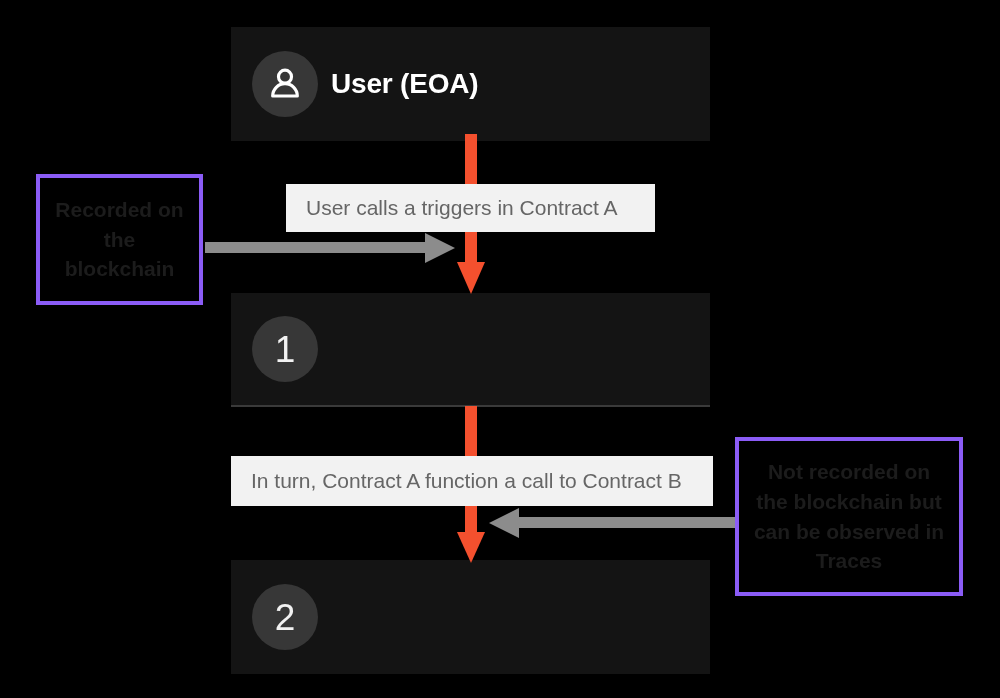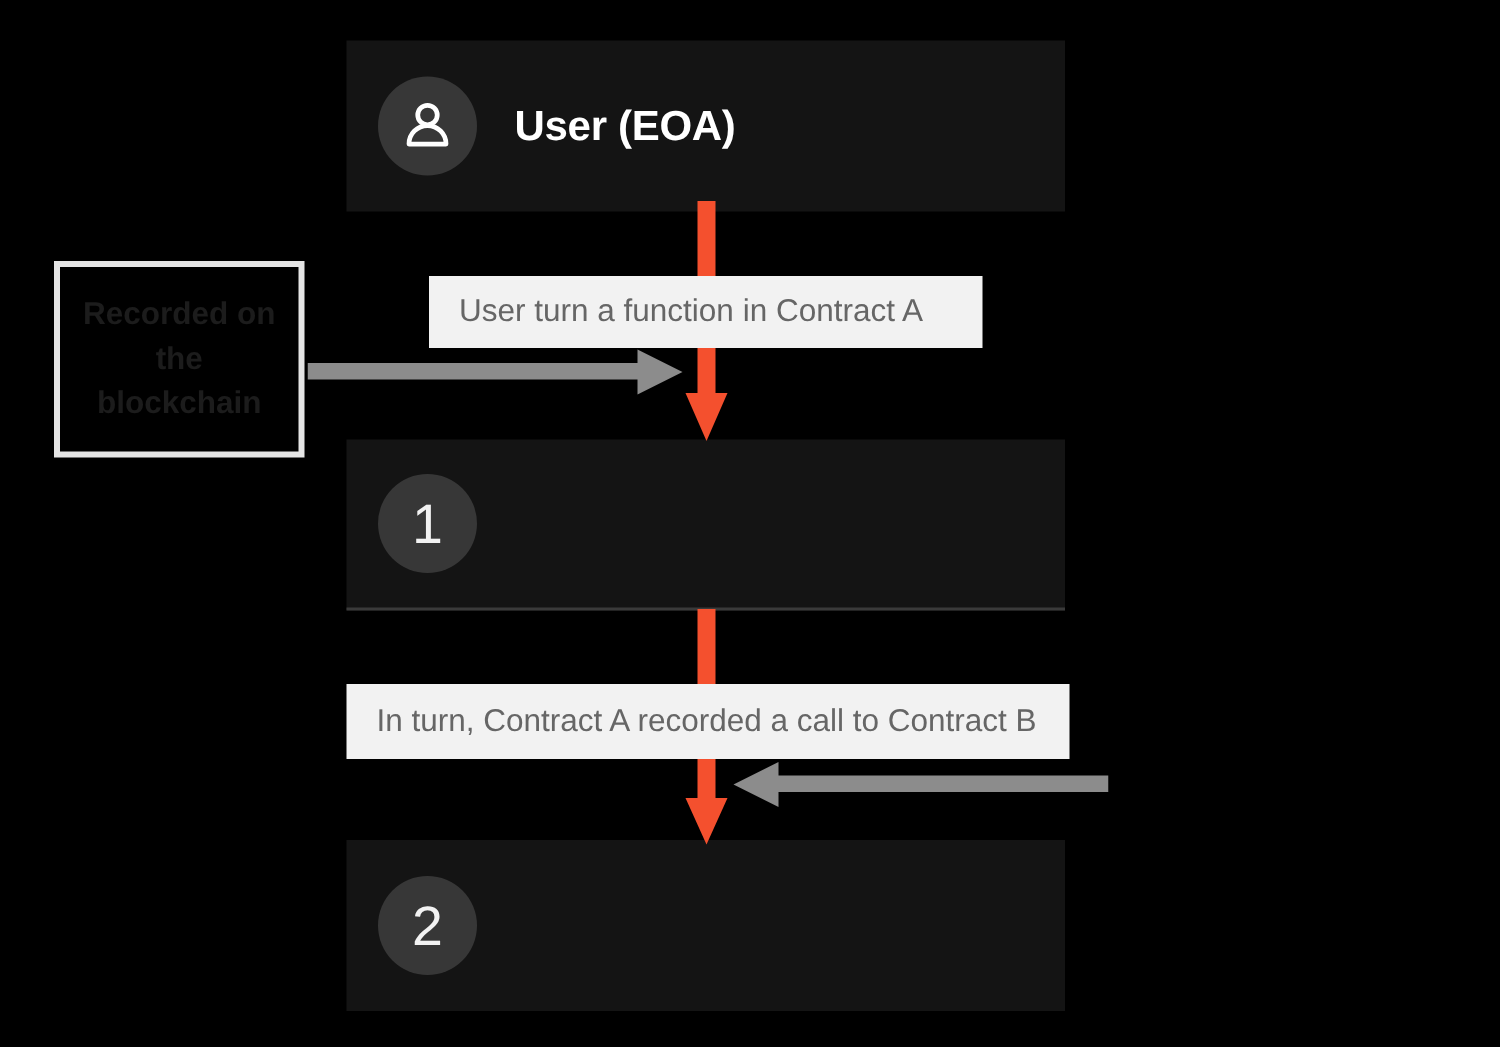--- a/index.html
+++ b/index.html
@@ -44,21 +44,21 @@
     flex: 0 0 auto;
     display: flex;
     align-items: center;
     justify-content: center;
     color: #f2f2f2;
     font-size: 37px;
     font-weight: 400;
     line-height: 1;
   }
   .node-label {
-    margin-left: 25px;
+    margin-left: 13px;
     color: #ffffff;
     font-size: 28px;
     font-weight: 700;
     letter-spacing: -0.2px;
     white-space: nowrap;
   }
   .user-glyph { width: 40px; height: 40px; display: block; }
 
   
   .caption {
@@ -90,21 +90,21 @@
   .side-arrow {
     position: absolute;
     z-index: 3;
   }
   .side-arrow svg { display: block; }
 
   
   .annot {
     position: absolute;
     background: #000000;
-    border: 4px solid #e5e5e5;
+    border: 4px solid #8b5cf6;
     box-sizing: border-box;
     display: flex;
     align-items: center;
     justify-content: center;
     text-align: center;
     z-index: 7;
   }
   .annot span {
     color: #1c1c1c;
     font-size: 21px;
@@ -146,39 +146,42 @@
 
   <div class="node with-rule" style="top:293px;">
     <div class="node-badge">1</div>
   </div>
 
   <div class="node" style="top:560px;">
     <div class="node-badge">2</div>
   </div>
 
   <div class="caption" id="caption-1">
-    <span>User turn a function in Contract A</span>
+    <span>User calls a triggers in Contract A</span>
   </div>
 
   <div class="caption" id="caption-2">
-    <span>In turn, Contract A recorded a call to Contract B</span>
+    <span>In turn, Contract A function a call to Contract B</span>
   </div>
 
   <div class="side-arrow" style="left:205px; top:231px;">
     <svg width="252" height="34" viewBox="0 0 252 34">
       <rect x="0" y="11" width="224" height="11" fill="#8c8c8c"></rect>
       <polygon points="220,2 220,32 250,17" fill="#8c8c8c"></polygon>
     </svg>
   </div>
 
   <div class="side-arrow" style="left:487px; top:506px;">
     <svg width="252" height="34" viewBox="0 0 252 34">
       <rect x="28" y="11" width="224" height="11" fill="#8c8c8c"></rect>
       <polygon points="32,2 32,32 2,17" fill="#8c8c8c"></polygon>
     </svg>
   </div>
 
   <div class="annot" id="annot-left">
     <span>Recorded on the blockchain</span>
   </div>
 
+  <div class="annot" id="annot-right">
+    <span>Not recorded on the blockchain but can be observed in Traces</span>
+  </div>
 
 </div>
 
 </body></html>

